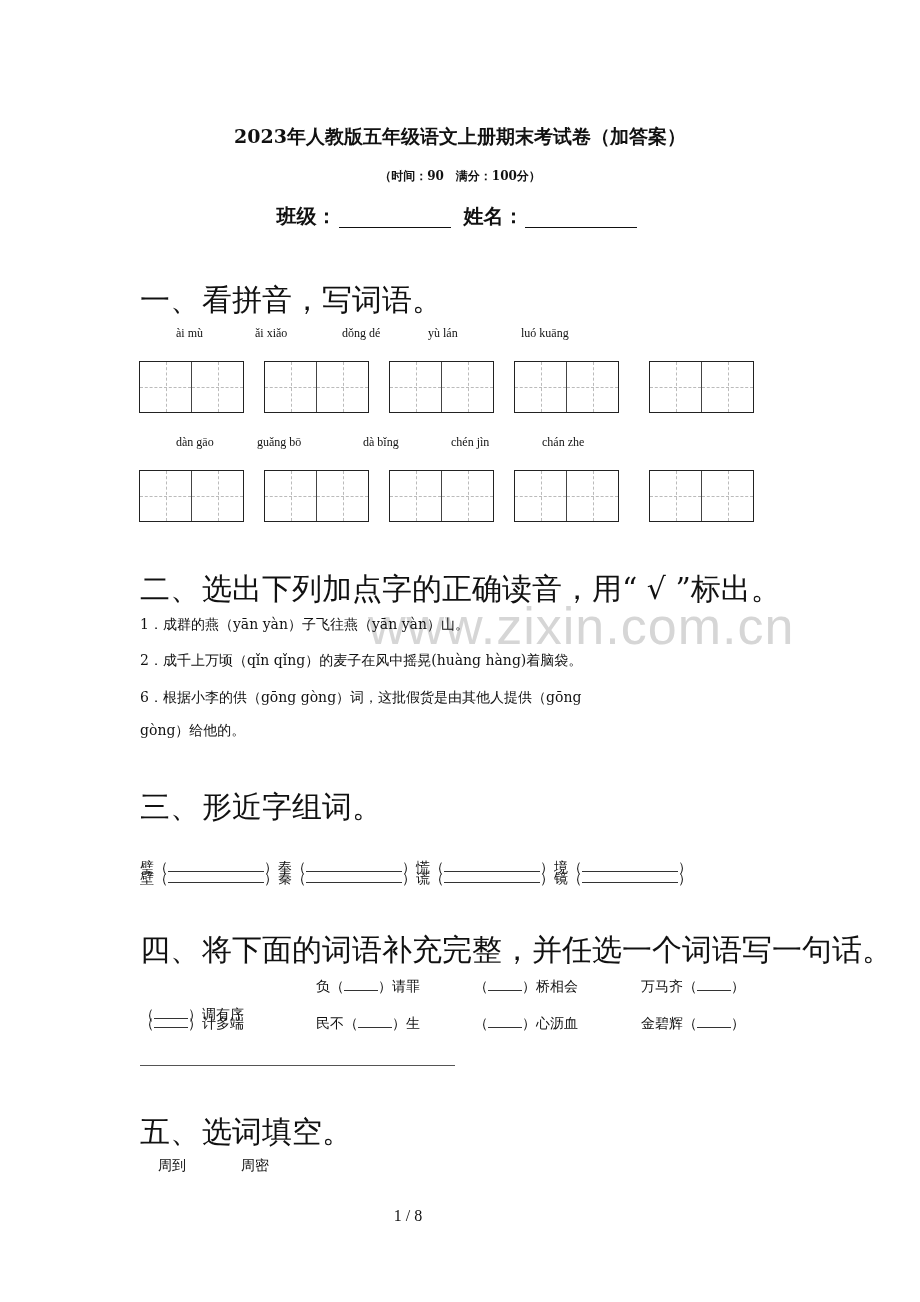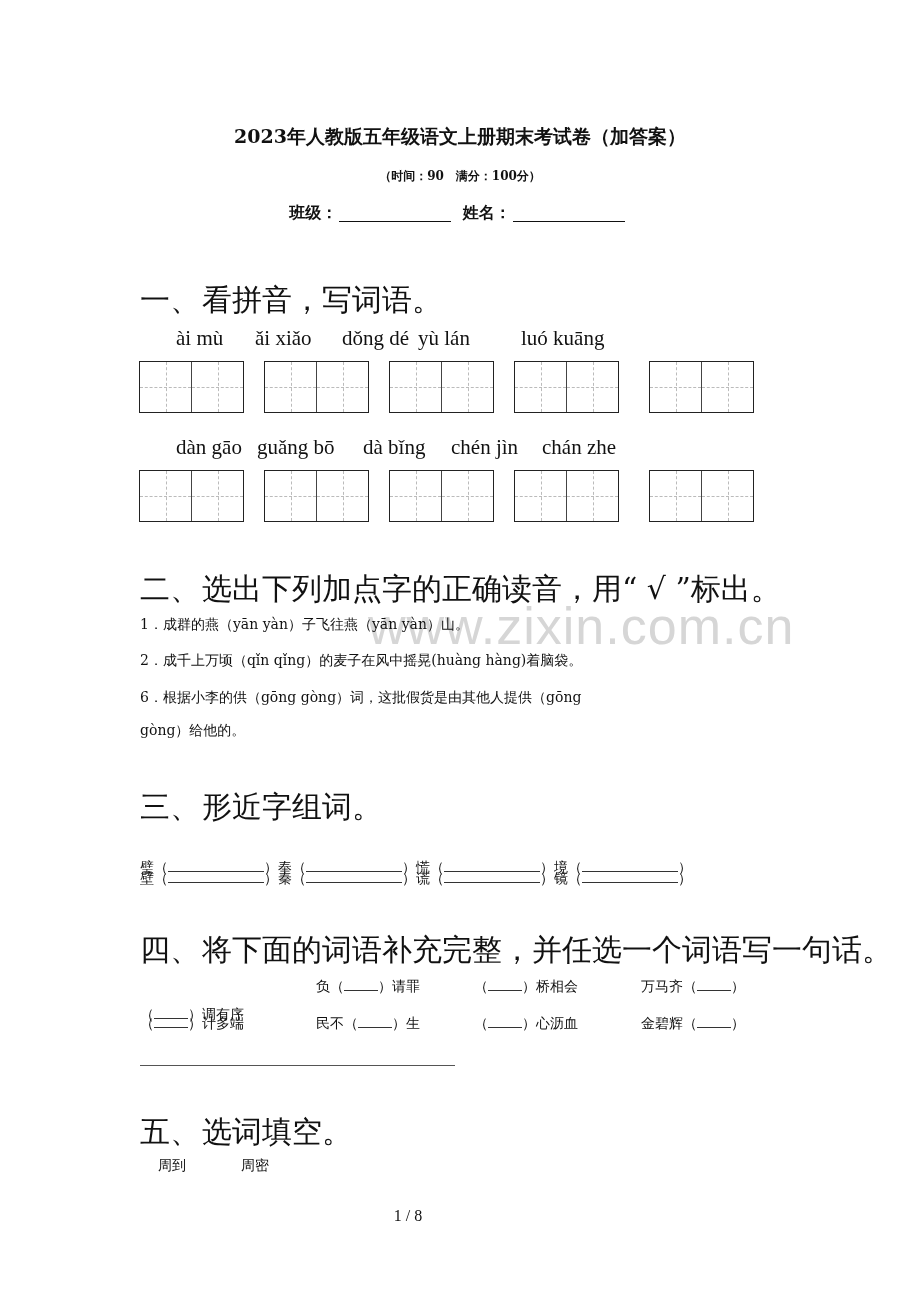--- a/index.html
+++ b/index.html
@@ -1,25 +1,25 @@
 <!DOCTYPE html>
 <html><head>
   <meta charset="utf-8">
   <style>
     html, body { margin: 0; padding: 0; background: #ffffff; }
     body { width: 920px; height: 1302px; position: relative; overflow: hidden;
            font-family: "DejaVu Serif", "Liberation Serif", serif; color: #111; }
     .abs { position: absolute; white-space: nowrap; }
     .title { left: 0; width: 920px; top: 124px; text-align: center; font-size: 19px; font-weight: bold; }
     .subtitle { left: 0; width: 920px; top: 168px; text-align: center; font-size: 12px; font-weight: bold; }
-    .info { left: 0; width: 920px; top: 203px; text-align: center; font-size: 16px; font-weight: bold; }
+    .info { left: 0; width: 920px; top: 203px; text-align: center; font-size: 20px; font-weight: bold; }
     .info .blank { display: inline-block; width: 112px; border-bottom: 1px solid #111; height: 16px; vertical-align: bottom; margin: 0 6px 2px 2px; }
     .sec { left: 140px; font-size: 30px; }
     .sec .num { display: inline-block; width: 62px; }
-    .pinyin { font-family: "Liberation Serif", serif; font-size: 21px; }
+    .pinyin { font-family: "Liberation Serif", serif; font-size: 12px; }
     .grid { position: absolute; width: 105px; height: 52px; border: 1.5px solid #222; display: flex; box-sizing: border-box; }
     .cell { position: relative; flex: 1; border-right: 1.5px solid #444; }
     .cell:last-child { border-right: none; }
     .cell::before { content: ""; position: absolute; left: 50%; top: 0; bottom: 0; border-left: 1px dashed #bbb; }
     .cell::after { content: ""; position: absolute; top: 50%; left: 0; right: 0; border-top: 1px dashed #bbb; }
     .line { font-size: 14px; left: 140px; }
     .watermark { left: 368px; top: 596px; font-family: "Liberation Sans", sans-serif; font-size: 52px; color: #d6d6d6; letter-spacing: 1px; z-index: 0; }
     .fg { z-index: 1; }
     .row3 span.b { display: inline-block; width: 96px; border-bottom: 1px solid #333; height: 14px; vertical-align: baseline; }
     .row4 span.b { display: inline-block; width: 34px; border-bottom: 1px solid #333; height: 14px; vertical-align: baseline; }
@@ -37,21 +37,21 @@
   <span>班级：</span><span class="blank"></span>
   <span>姓名：</span><span class="blank"></span>
 </div>
 
 <div class="abs sec fg" style="top:280px;">
   <span class="num">一、</span><span>看拼音，写词语。</span>
 </div>
 <div class="abs pinyin fg" style="left:176px; top:326px;">ài mù</div>
 <div class="abs pinyin fg" style="left:255px; top:326px;">ǎi xiǎo</div>
 <div class="abs pinyin fg" style="left:342px; top:326px;">dǒng dé</div>
-<div class="abs pinyin fg" style="left:418px; top:326px;font-family:Liberation Serif, serif;">yù lán</div>
+<div class="abs pinyin fg" style="left:428px; top:326px;font-family:Liberation Serif, serif;">yù lán</div>
 <div class="abs pinyin fg" style="left:521px; top:326px;">luó kuāng</div>
 
 <div class="grid" style="left:139px; top:361px;">
     <div class="cell"></div>
     <div class="cell"></div>
   </div>
 <div class="grid" style="left:264px; top:361px;">
     <div class="cell"></div>
     <div class="cell"></div>
   </div>

